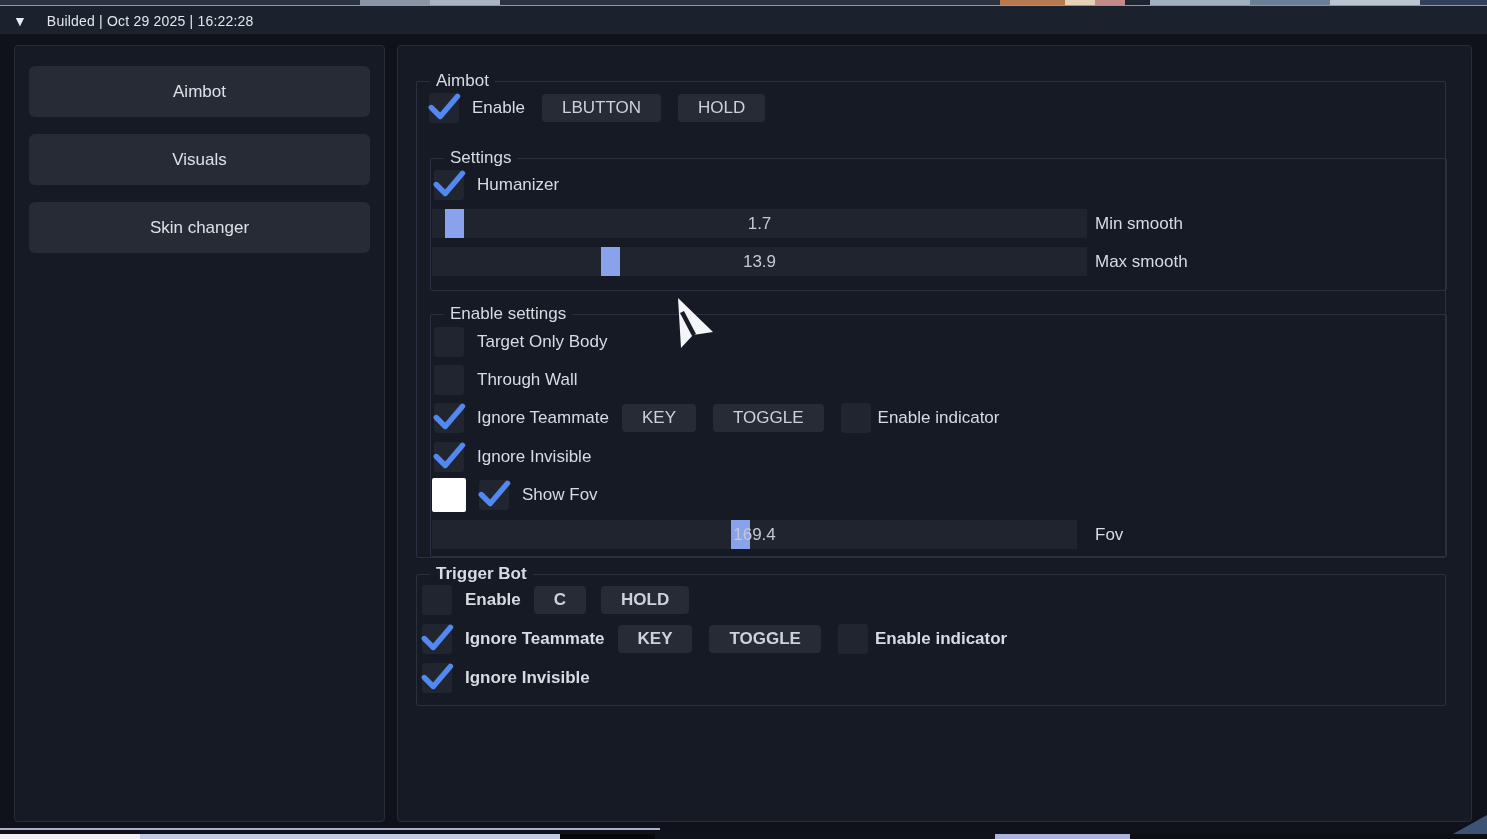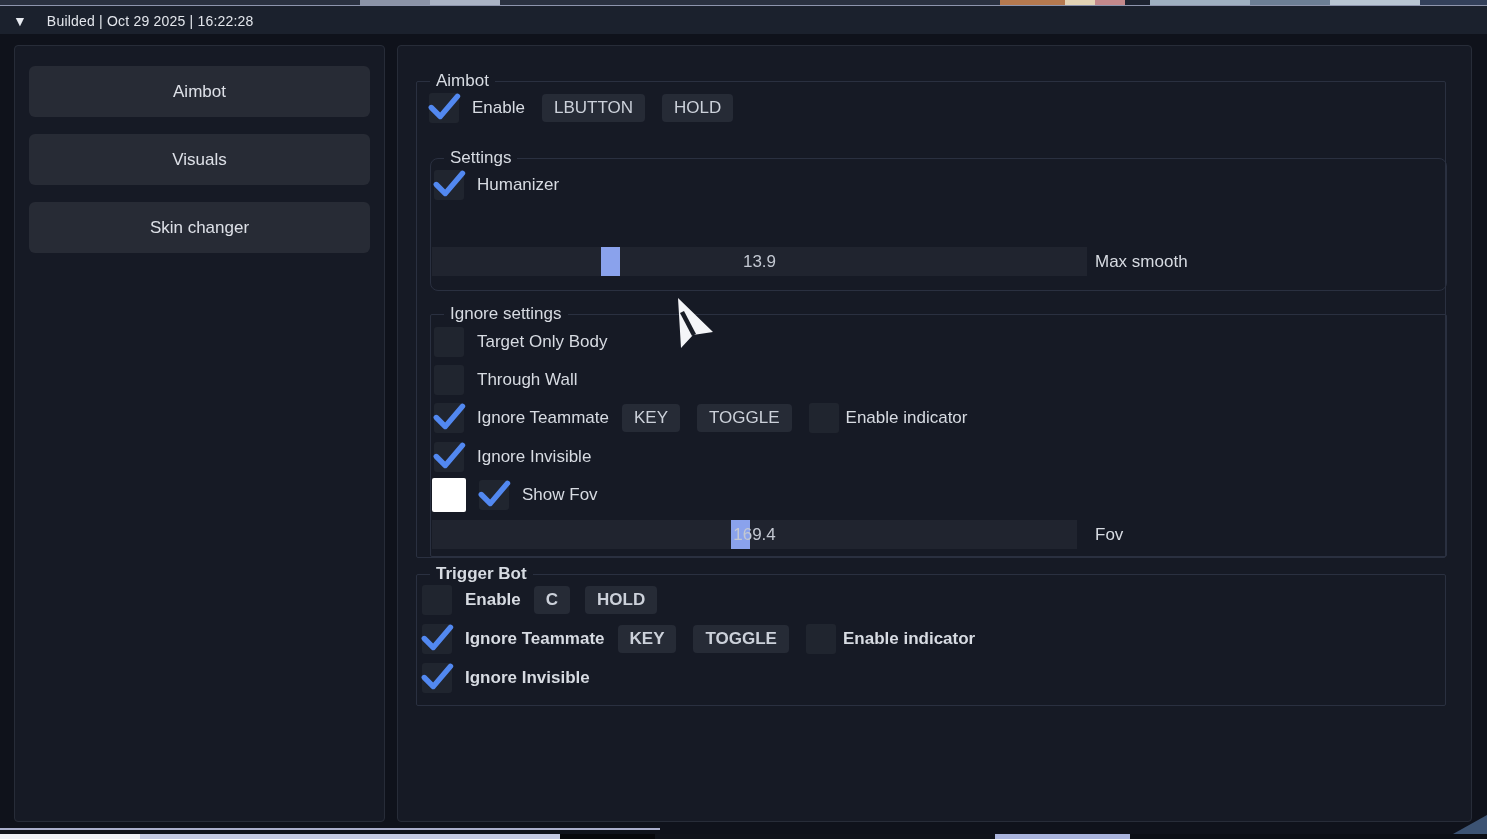--- a/index.html
+++ b/index.html
@@ -28,35 +28,35 @@
 
   .nav-btn{margin:17px 14px 0 14px;height:51px;background:#272b35;border-radius:6px;
     display:flex;align-items:center;justify-content:center;font-size:17px;color:#dde0e7;cursor:default;}
 
   
   .group{position:absolute;border:1px solid #2a3040;border-radius:2px;box-sizing:border-box;}
   .legend{position:absolute;top:-11px;left:13px;background:#161a25;padding:0 6px;
     font-size:17px;color:#d7dbe2;white-space:nowrap;}
 
   .g-aimbot{left:18px;top:35px;width:1030px;height:477px;}
-  .g-settings{left:13px;top:76px;width:1017px;height:133px;border-radius:8px;}
+  .g-settings{left:13px;top:76px;width:1017px;height:133px;border-radius:2px;}
   .g-other{left:13px;top:232px;width:1017px;height:243px;}
   .g-trigger{left:18px;top:528px;width:1030px;height:132px;font-weight:bold;}
 
   .row{display:flex;align-items:center;gap:13px;font-size:17px;color:#d7dbe2;}
   .abs{position:absolute;}
 
   
   .checkbox{width:30px;height:30px;background:#20252f;border-radius:3px;position:relative;flex:none;}
   .checkbox .check{position:absolute;left:-3px;top:-5px;width:36px;height:36px;
     fill:none;stroke:#5288f0;stroke-width:3.6;stroke-linecap:round;stroke-linejoin:round;}
   .checkbox:not(.checked) .check{display:none;}
 
   
-  .keybtn{background:#262b36;color:#ccd1da;font-size:17px;padding:0 12px;height:28px;
+  .keybtn{background:#262b36;color:#ccd1da;font-size:17px;padding:0 20px;height:28px;
     display:flex;align-items:center;border-radius:4px;flex:none;}
 
   
   .slider-row{display:flex;align-items:center;}
   .slider{position:relative;height:29px;background:#20242f;flex:none;}
   .slider .handle{position:absolute;top:0;bottom:0;width:19px;background:#8aa2ec;}
   .slider .slider-value{position:absolute;left:0;right:0;top:0;bottom:0;display:flex;
     align-items:center;justify-content:center;font-size:17px;color:#c3c8d2;}
   .slider-label{margin-left:8px;font-size:17px;color:#d7dbe2;white-space:nowrap;}
 
@@ -126,32 +126,39 @@
 
           <div class="row abs" style="left:3px;top:11px;">
             <div class="checkbox checked">
               <svg class="check" viewBox="0 0 24 24">
                   <path d="M3.5 13 L9.5 19 L21 5.5"></path>
                 </svg>
             </div>
             <span>Humanizer</span>
           </div>
 
+          <div class="slider-row abs" style="left:1px;top:50px;">
+            <div class="slider" style="width:655px">
+              <div class="handle" style="left: 2%;"></div>
+              <span class="slider-value">1.7</span>
+            </div>
+            <span class="slider-label">Min smooth</span>
+          </div>
 
           <div class="slider-row abs" style="left:1px;top:88px;">
             <div class="slider" style="width:655px">
               <div class="handle" style="left: 25.8%;"></div>
               <span class="slider-value">13.9</span>
             </div>
             <span class="slider-label">Max smooth</span>
           </div>
         </div>
 
         <div class="group g-other">
-          <span class="legend">Ignore settings</span>
+          <span class="legend">Enable settings</span>
 
           <div class="row abs" style="left:3px;top:12px;">
             <div class="checkbox">
               
             </div>
             <span>Target Only Body</span>
           </div>
 
           <div class="row abs" style="left:3px;top:50px;">
             <div class="checkbox">

